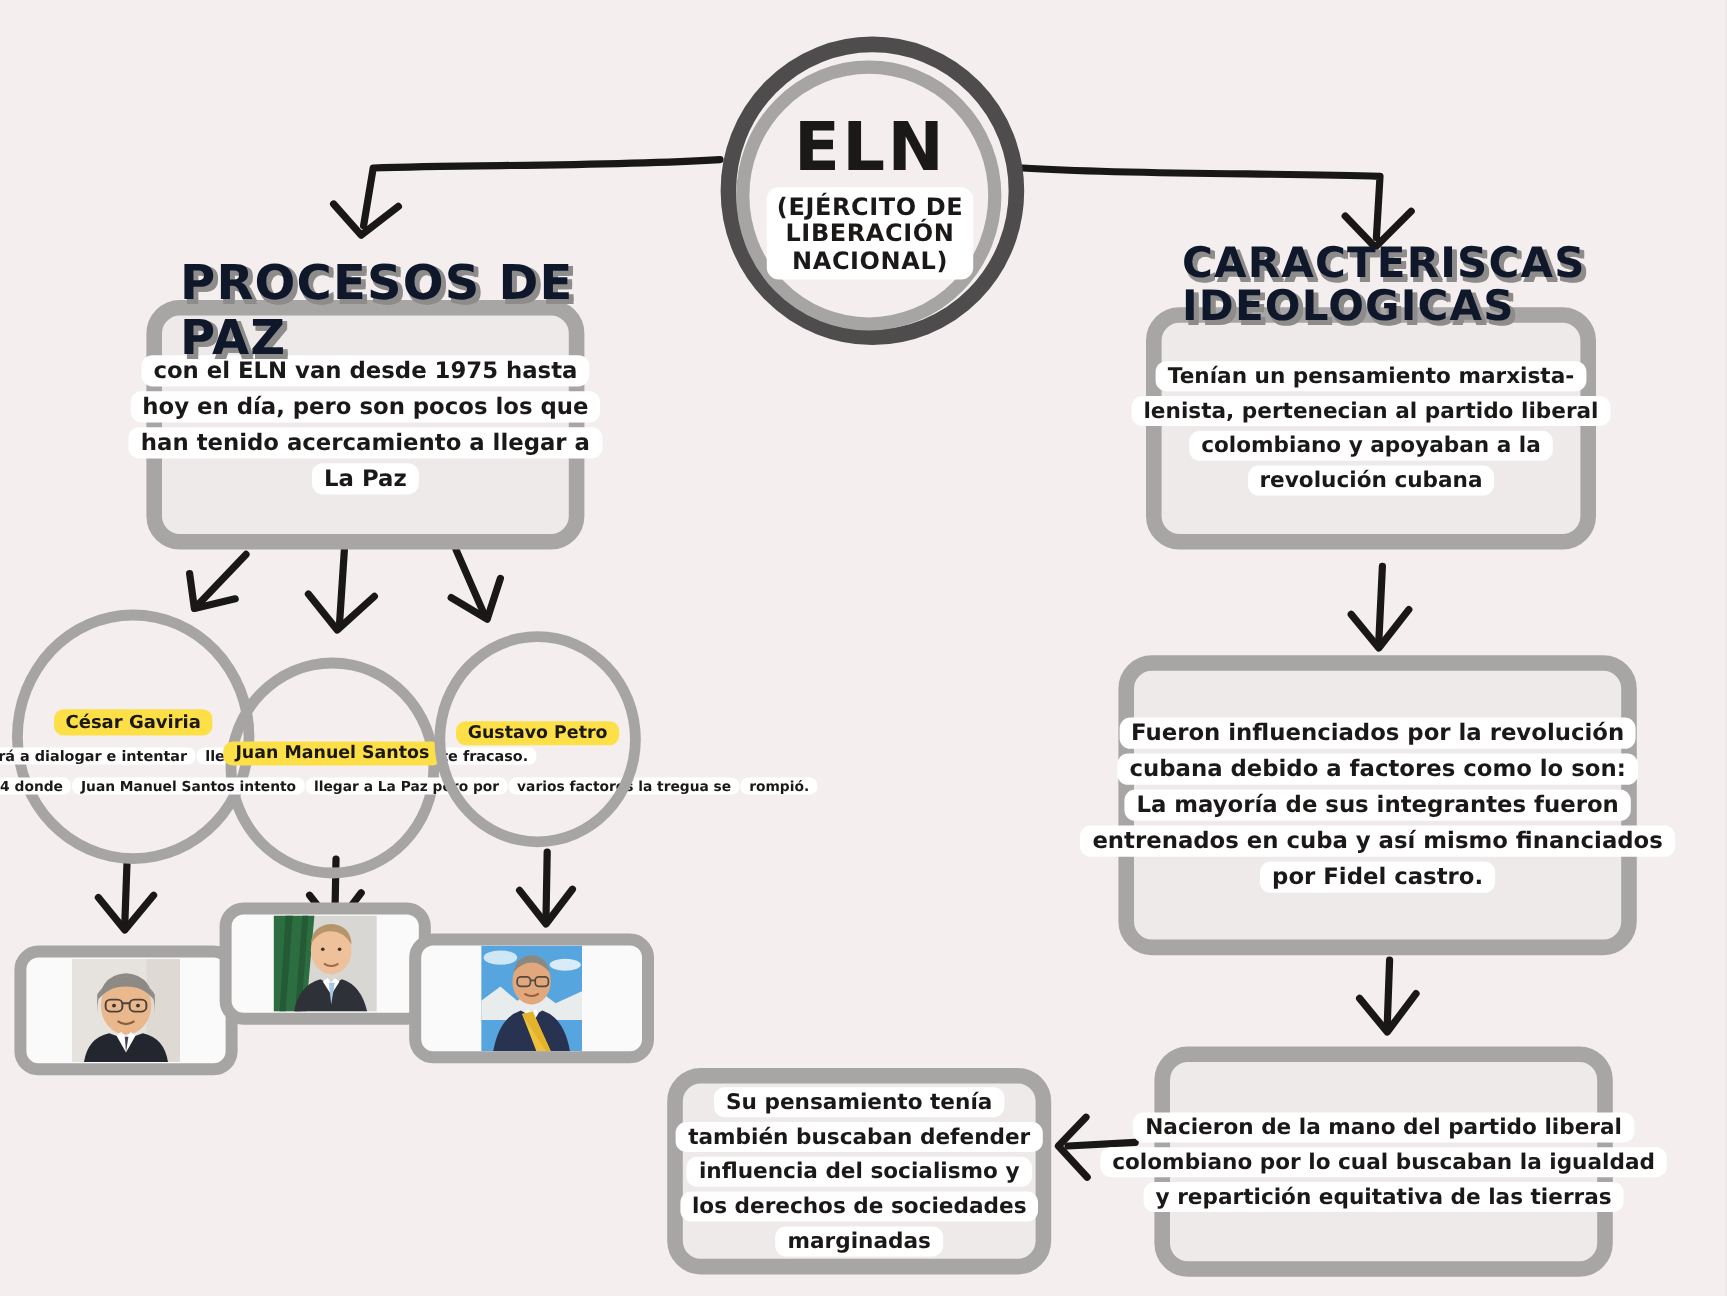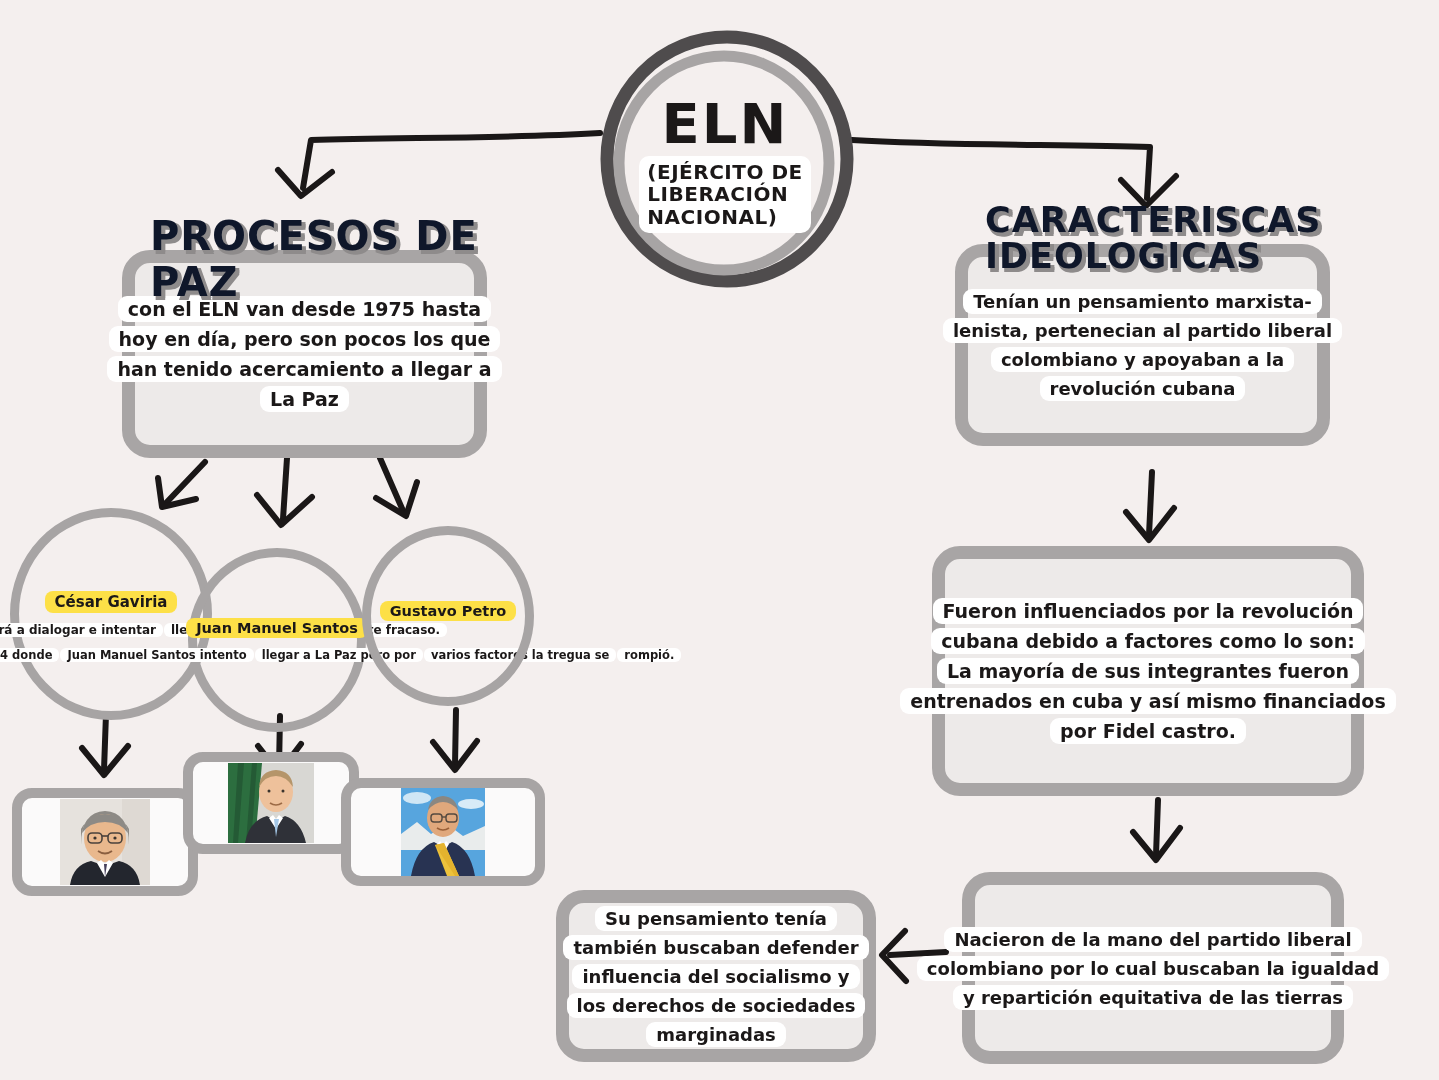--- a/index.html
+++ b/index.html
@@ -13,21 +13,21 @@
     color: #1b1818;
   }
   
   #arrows { position:absolute; inset:0; z-index:1; pointer-events:none; }
   #arrows path { stroke:#1a1717; stroke-width:6; fill:none; stroke-linecap:round; stroke-linejoin:round; }
 
   
   .eln-rings { position:absolute; left:595px; top:26px; z-index:2; }
   .eln-text {
     position:absolute; left:625px; top:96px; width:200px; z-index:3;
-    display:flex; flex-direction:column; align-items:center; 
+    display:flex; flex-direction:column; align-items:center; text-align:center;
   }
   .eln-title { font-size:56px; font-weight:900; letter-spacing:2px; line-height:1; }
   .eln-subtitle {
     margin-top:4px; background:#ffffff; border-radius:10px; padding:5px 8px;
     font-size:20px; font-weight:800; line-height:1.12; letter-spacing:0.5px;
   }
   .eln-subtitle .line { background:transparent; padding:0; display:block; }
 
   
   .map-heading {
@@ -45,21 +45,21 @@
     border:13px solid #a8a5a5; border-radius:28px; background:#edeae9;
     display:flex; align-items:center; justify-content:center;
   }
   .panel .lines {
     display:flex; flex-direction:column; align-items:center; gap:4px;
     text-align:center; font-weight:700;
   }
   .line { background:#ffffff; border-radius:9px; padding:2px 10px; white-space:nowrap; }
   #left-panel    { left:122px; top:250px; width:365px; height:208px; }
   #left-panel   .lines { font-size:19px; }
-  #right-panel-1 { left:955px; top:244px; width:375px; height:202px; }
+  #right-panel-1 { left:955px; top:256px; width:375px; height:202px; }
   #right-panel-1 .lines { font-size:18px; }
   #right-panel-2 { left:932px; top:546px; width:432px; height:250px; }
   #right-panel-2 .lines { font-size:19px; }
   #right-panel-3 { left:962px; top:872px; width:382px; height:192px; }
   #right-panel-3 .lines { font-size:18px; }
   #bottom-panel  { left:556px; top:890px; width:320px; height:172px; }
   #bottom-panel .lines { font-size:18px; }
 
   
   .person-circle {

